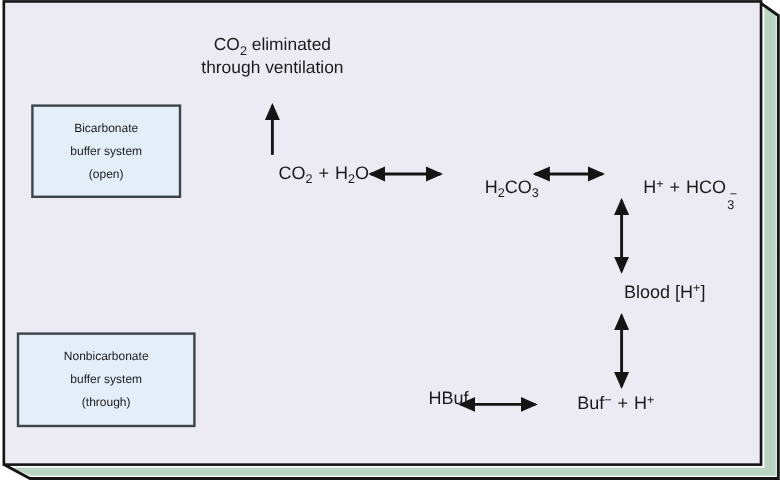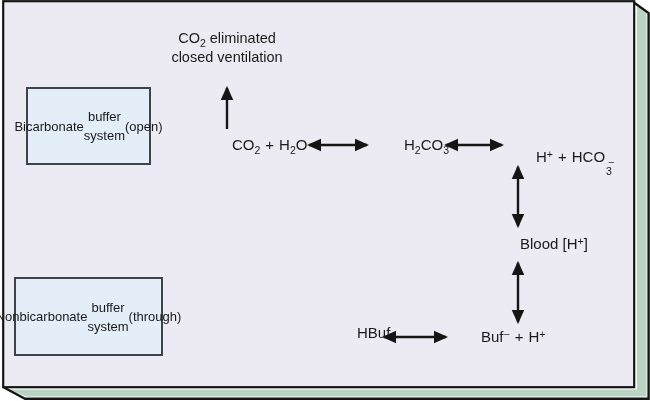--- a/index.html
+++ b/index.html
@@ -17,22 +17,22 @@
     display:inline-flex;flex-direction:column;align-items:flex-start;
     font-size:10.5px;line-height:9px;vertical-align:-4px;margin-left:1px;
   }
   .stack .top{transform:translateX(2px);}
   .note{
     position:absolute;left:147px;top:29px;width:160px;text-align:center;
     font-size:14.5px;line-height:19px;
   }
   .box{
     position:absolute;background:#e3eef8;border:2px solid #3d4449;
-    display:flex;align-items:center;justify-content:center;
-    text-align:center;font-size:13px;line-height:19px;
+    display:flex;flex-direction:column;align-items:center;justify-content:center;
+    text-align:center;font-size:10px;line-height:19px;
   }
   .box-bicarb{left:26px;top:87px;width:121px;height:74px;}
   .box-nonbicarb{left:14px;top:277px;width:145px;height:75px;}
 </style>
 </head>
 <body>
 
 <div class="canvas">
 
   <svg class="bg" viewBox="0 0 650 401">
@@ -69,40 +69,40 @@
       <line x1="518" y1="263" x2="518" y2="322" marker-start="url(#ah)" marker-end="url(#ah)"></line>
     </g>
 
     <g stroke="#151515" stroke-width="2.4">
       <line x1="384" y1="337" x2="446" y2="337" marker-start="url(#ah)" marker-end="url(#ah)"></line>
     </g>
   </svg>
 
   <div class="note">
     <div><span>CO</span><sub class="s">2</sub><span style="margin-left:4px">eliminated</span></div>
-    <div>closed ventilation</div>
+    <div>through ventilation</div>
   </div>
 
   <div class="box box-bicarb">
     <div>Bicarbonate</div>
     <div>buffer system</div>
     <div>(open)</div>
   </div>
 
   <div class="box box-nonbicarb">
     <div>Nonbicarbonate</div>
     <div>buffer system</div>
     <div>(through)</div>
   </div>
 
   <div class="txt" style="left:208px;top:136px">
     <span>CO</span><sub class="s">2</sub><span class="plus">+</span><span>H</span><sub class="s">2</sub><span>O</span>
   </div>
 
-  <div class="txt" style="left:380px;top:136px">
+  <div class="txt" style="left:380px;top:148px">
     <span>H</span><sub class="s">2</sub><span>CO</span><sub class="s">3</sub>
   </div>
 
   <div class="txt" style="left:512px;top:148px">
     <span>H</span><sup class="s">+</sup><span class="plus">+</span><span>HCO</span><span class="stack">
         <span class="top">−</span>
         <span>3</span>
       </span>
   </div>
 

